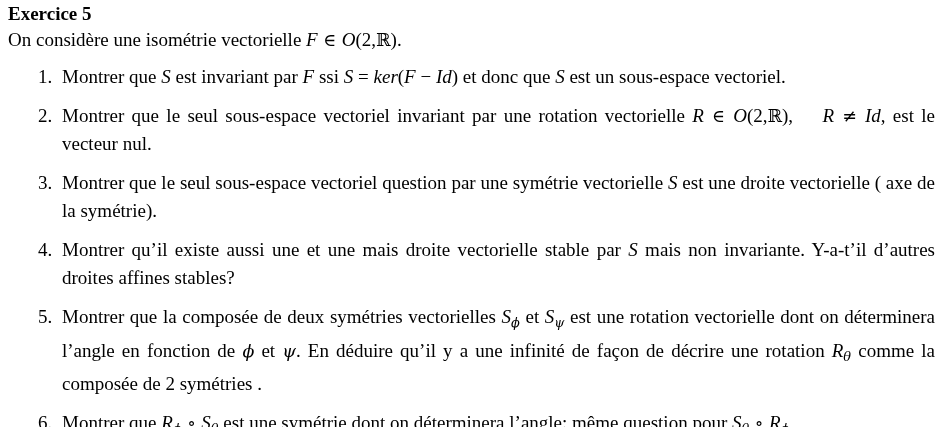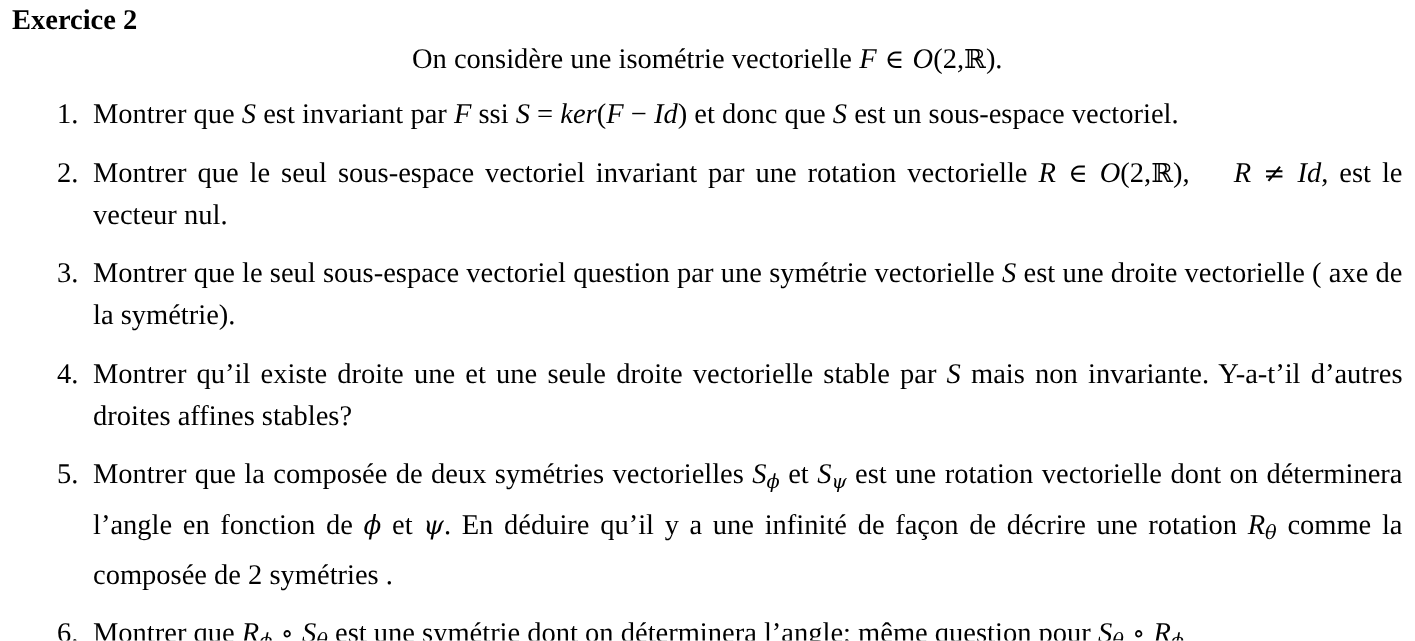--- a/index.html
+++ b/index.html
@@ -19,21 +19,20 @@
   }
   .title {
     font-weight: bold;
     font-size: 19px;
     line-height: 22px;
     margin-bottom: 2px;
   }
   .intro {
     line-height: 26px;
     margin-bottom: 10px;
-    text-align: center;
   }
   .items { }
   .item {
     position: relative;
     box-sizing: border-box;
     width: 927px;
     padding-left: 54px;
     margin-bottom: 11px;
     line-height: 28px;
     text-align: justify;
@@ -63,38 +62,38 @@
     font-style: italic;
     font-family: "DejaVu Serif", "DejaVu Sans", serif;
     font-size: 0.68em;
     vertical-align: -0.28em;
   }
 </style>
 </head>
 <body>
 
 <div class="page">
-  <div class="title">Exercice 2</div>
+  <div class="title">Exercice 5</div>
   <div class="intro"><span class="seg-t">On considère une isométrie vectorielle </span><span class="seg-v">F</span><span class="seg-y"> ∈ </span><span class="seg-v">O</span><span class="seg-t">(2,</span><span class="seg-y">ℝ</span><span class="seg-t">).</span></div>
   <div class="items">
     <div class="item">
       <span class="item-number">1.</span>
       <span class="item-text"><span class="seg-t">Montrer que </span><span class="seg-v">S</span><span class="seg-t"> est invariant par </span><span class="seg-v">F</span><span class="seg-t"> ssi </span><span class="seg-v">S</span><span class="seg-t"> = </span><span class="seg-v">ker</span><span class="seg-t">(</span><span class="seg-v">F</span><span class="seg-t"> − </span><span class="seg-v">Id</span><span class="seg-t">) et donc que </span><span class="seg-v">S</span><span class="seg-t"> est un sous-espace vectoriel.</span></span>
     </div>
     <div class="item">
       <span class="item-number">2.</span>
       <span class="item-text"><span class="seg-t">Montrer que le seul sous-espace vectoriel invariant par une rotation vectorielle </span><span class="seg-v">R</span><span class="seg-y"> ∈ </span><span class="seg-v">O</span><span class="seg-t">(2,</span><span class="seg-y">ℝ</span><span class="seg-t">),&nbsp;&nbsp;&nbsp; </span><span class="seg-v">R</span><span class="seg-y"> ≠ </span><span class="seg-v">Id</span><span class="seg-t">, est le vecteur nul.</span></span>
     </div>
     <div class="item">
       <span class="item-number">3.</span>
       <span class="item-text"><span class="seg-t">Montrer que le seul sous-espace vectoriel question par une symétrie vectorielle </span><span class="seg-v">S</span><span class="seg-t"> est une droite vectorielle ( axe de la symétrie).</span></span>
     </div>
     <div class="item">
       <span class="item-number">4.</span>
-      <span class="item-text"><span class="seg-t">Montrer qu’il existe droite une et une seule droite vectorielle stable par </span><span class="seg-v">S</span><span class="seg-t"> mais non invariante. Y-a-t’il d’autres droites affines stables?</span></span>
+      <span class="item-text"><span class="seg-t">Montrer qu’il existe aussi une et une mais droite vectorielle stable par </span><span class="seg-v">S</span><span class="seg-t"> mais non invariante. Y-a-t’il d’autres droites affines stables?</span></span>
     </div>
     <div class="item">
       <span class="item-number">5.</span>
       <span class="item-text"><span class="seg-t">Montrer que la composée de deux symétries vectorielles </span><span class="seg-v">S</span><span class="seg-b">ϕ</span><span class="seg-t"> et </span><span class="seg-v">S</span><span class="seg-b">ψ</span><span class="seg-t"> est une rotation vectorielle dont on déterminera l’angle en fonction de </span><span class="seg-g">ϕ</span><span class="seg-t"> et </span><span class="seg-g">ψ</span><span class="seg-t">. En déduire qu’il y a une infinité de façon de décrire une rotation </span><span class="seg-v">R</span><span class="seg-b">θ</span><span class="seg-t"> comme la composée de 2 symétries .</span></span>
     </div>
     <div class="item">
       <span class="item-number">6.</span>
       <span class="item-text"><span class="seg-t">Montrer que </span><span class="seg-v">R</span><span class="seg-b">ϕ</span><span class="seg-y"> ∘ </span><span class="seg-v">S</span><span class="seg-b">θ</span><span class="seg-t"> est une symétrie dont on déterminera l’angle; même question pour </span><span class="seg-v">S</span><span class="seg-b">θ</span><span class="seg-y"> ∘ </span><span class="seg-v">R</span><span class="seg-b">ϕ</span></span>
     </div>
   </div>

